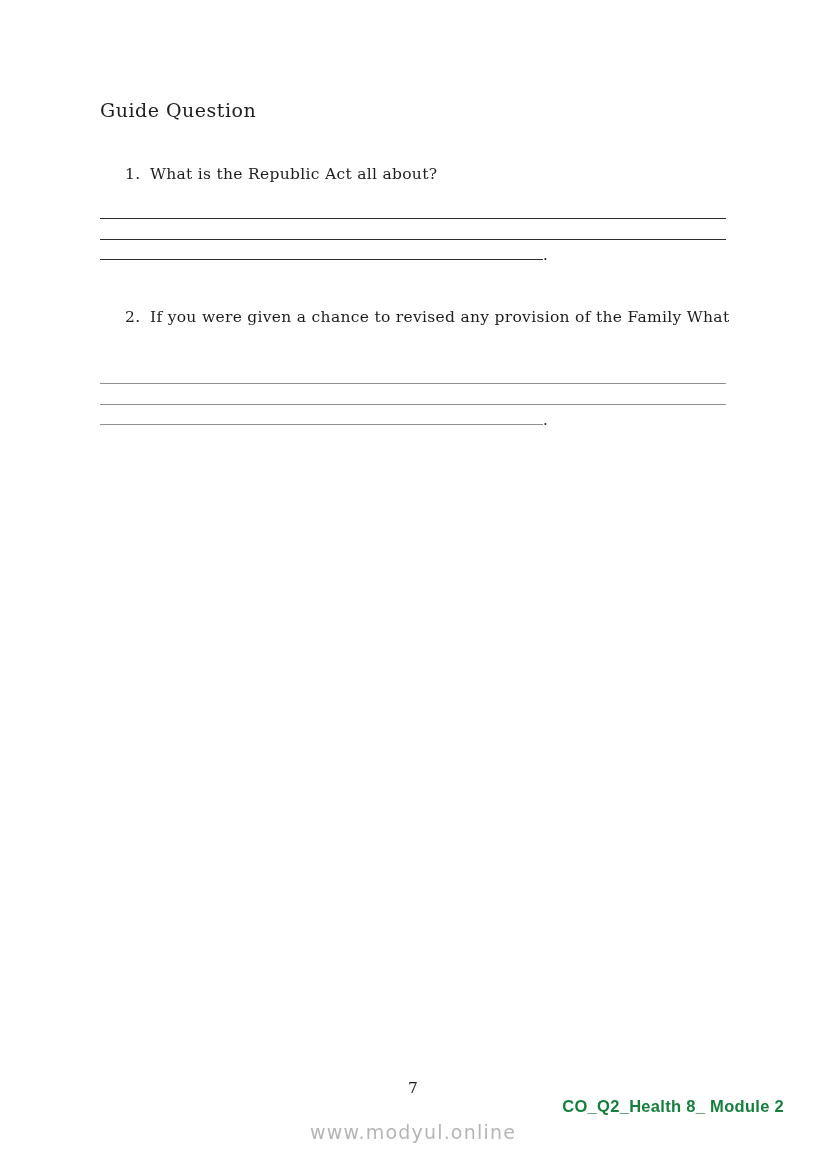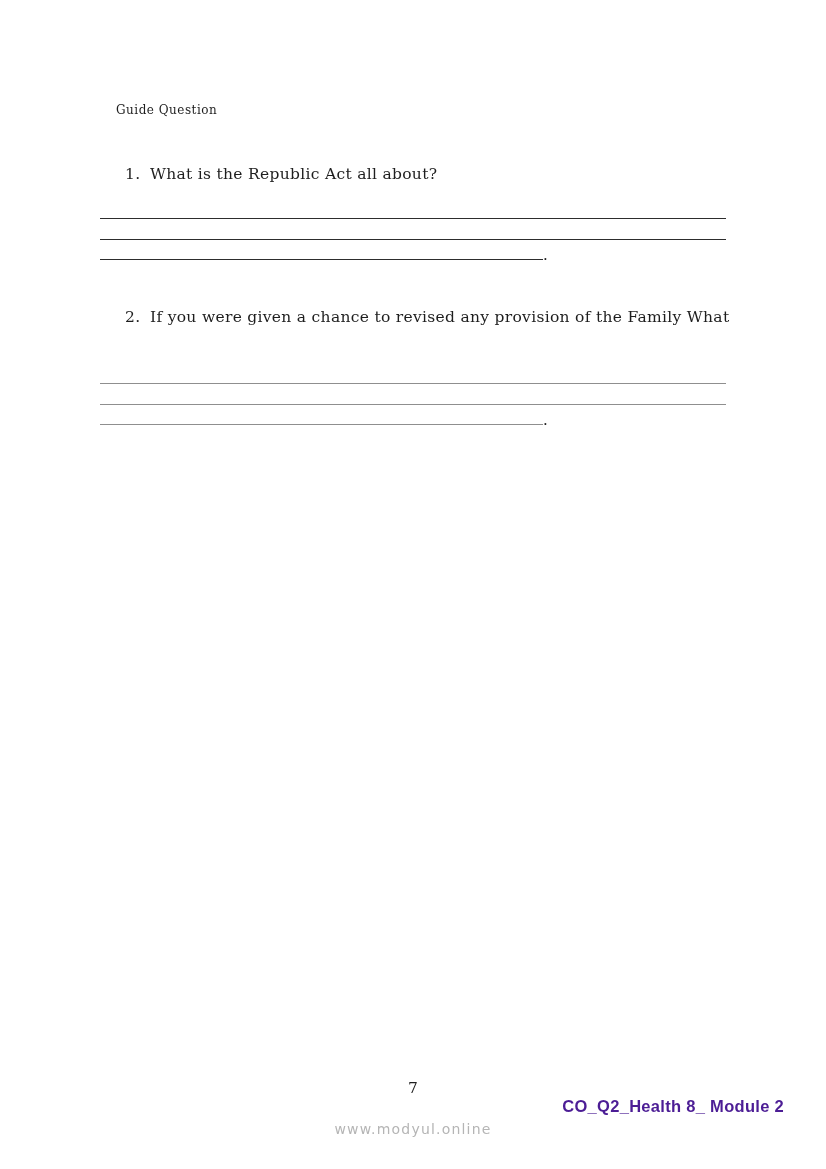--- a/index.html
+++ b/index.html
@@ -12,23 +12,23 @@
     width: 826px;
     height: 1169px;
     background: #ffffff;
     overflow: hidden;
     font-family: "DejaVu Serif", "Liberation Serif", serif;
     color: #1e1e1e;
   }
 
   .heading {
     position: absolute;
-    left: 116px;
+    left: 100px;
     top: 100px;
-    font-size: 12px;
+    font-size: 19px;
     letter-spacing: 0.5px;
     line-height: 20px;
   }
 
   .question {
     position: absolute;
     left: 125px;
     width: 615px;
     display: flex;
     font-size: 15.5px;
@@ -78,30 +78,30 @@
     letter-spacing: 0.3px;
   }
   .module-label {
     position: absolute;
     right: 42px;
     top: 1097px;
     font-family: "Liberation Sans", "DejaVu Sans", sans-serif;
     font-weight: bold;
     font-size: 16.5px;
     letter-spacing: 0.3px;
-    color: #4c1d95;
+    color: #15803d;
   }
   .watermark {
     position: absolute;
     left: 0;
     top: 1121px;
     width: 100%;
     text-align: center;
     font-family: "DejaVu Sans", "Liberation Sans", sans-serif;
-    font-size: 14px;
+    font-size: 19px;
     letter-spacing: 1.2px;
     color: #b5b5b5;
   }
 </style>
 </head>
 <body>
 
 <div class="page">
 
   <div class="heading">Guide Question</div>

